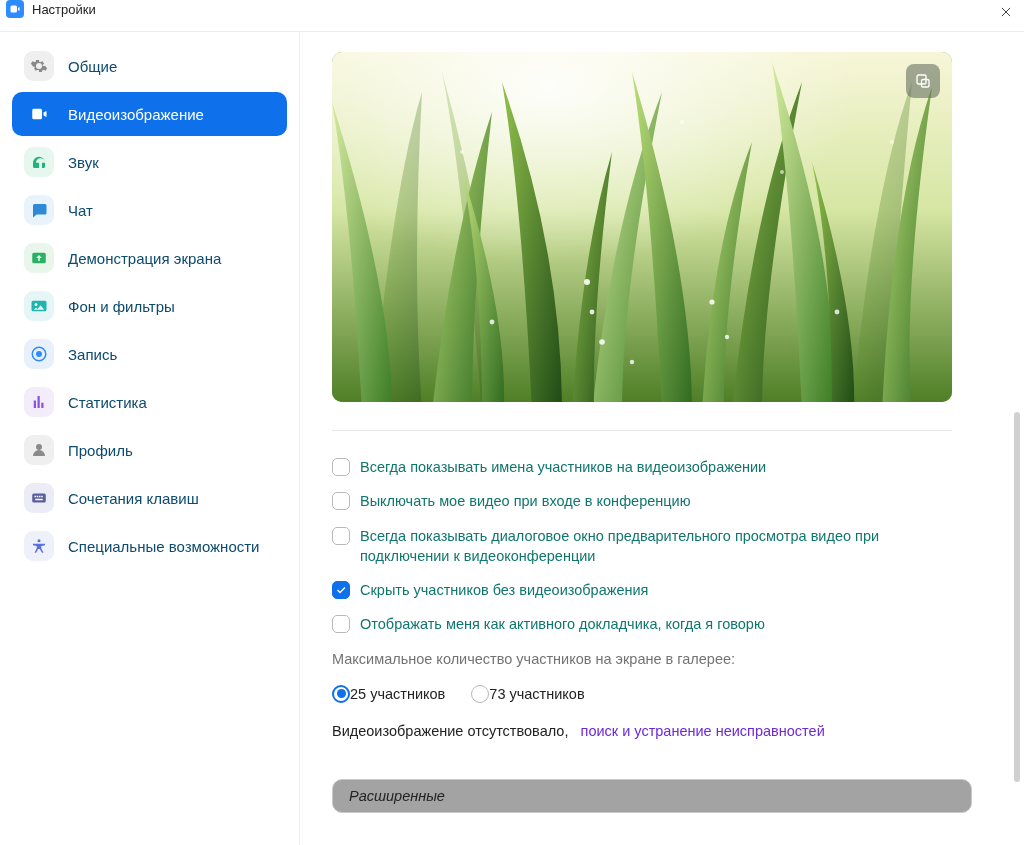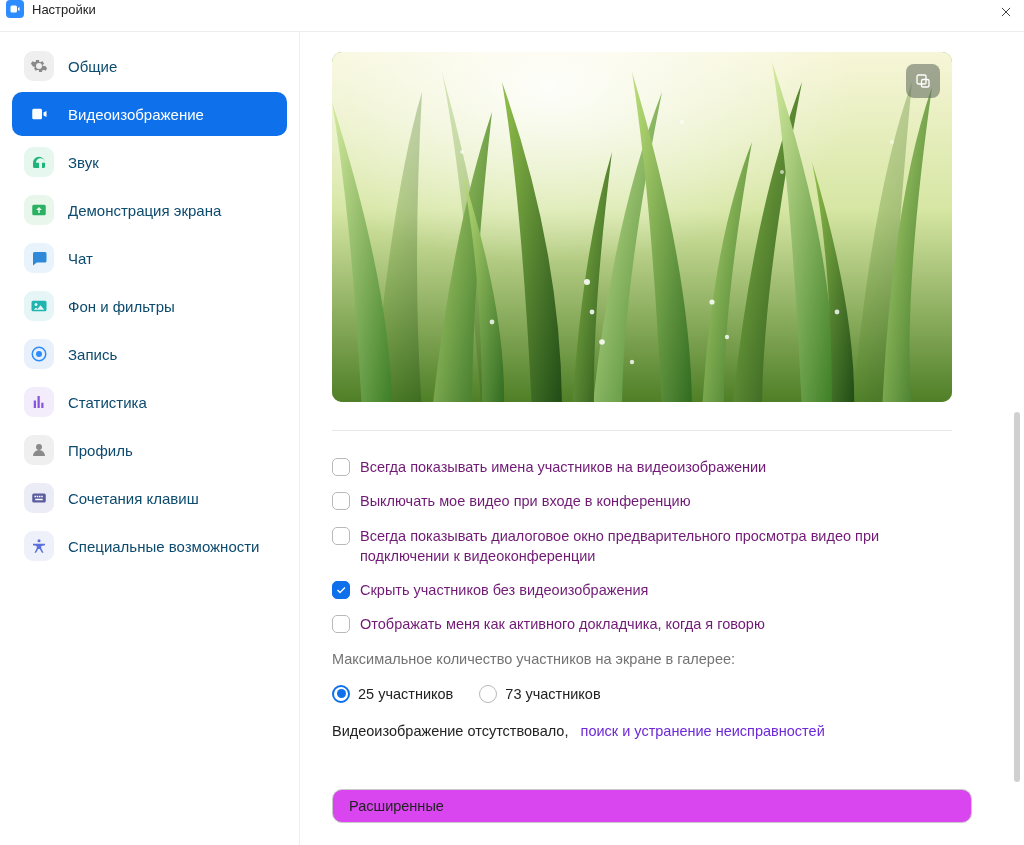--- a/index.html
+++ b/index.html
@@ -130,21 +130,21 @@
     flex-direction: column;
     gap: 14px;
     width: 640px;
   }
   .opt {
     display: flex;
     align-items: flex-start;
     gap: 10px;
     font-size: 14.5px;
     line-height: 1.4;
-    color:#701a75;
+    color:#0f766e;
   }
   .chk {
     width: 18px; height: 18px;
     border: 1.5px solid #b9b9b9;
     border-radius: 5px;
     flex-shrink:0;
     margin-top: 1px;
     display:flex;align-items:center;justify-content:center;
     cursor:pointer;
     background:#fff;
@@ -161,21 +161,21 @@
     margin-top: 2px;
   }
 
   .radio-row {
     display:flex;
     align-items:center;
     gap: 26px;
     margin-top: 4px;
   }
   .radio {
-    display:flex; align-items:center; gap:8px;
+    display:flex; align-items:center; gap:0;
     cursor:pointer;
     font-size:14.5px;
   }
   .radio-dot {
     width:18px;height:18px;border-radius:50%;
     border:1.5px solid #b9b9b9;
     display:flex;align-items:center;justify-content:center;
     background:#fff;
   }
   .radio.selected .radio-dot { border-color:#0E71EB; border-width:2px; }
@@ -185,31 +185,32 @@
     background:#0E71EB;
   }
 
   .status-row {
     font-size: 14.5px;
     margin-top: 6px;
   }
   .link { color:#6d28d9; cursor:pointer; }
 
   .adv-btn {
-    margin-top: 36px;
+    margin-top: 26px;
     display:inline-flex;
     align-items:center;
     height: 34px;
     padding: 0 16px;
     border:1px solid #c9c9c9;
     border-radius: 10px;
-    background:#d946ef;
+    background:#a3a3a3;
     font-size:14.5px;
     cursor:pointer;
     color:#222;
+    font-style:italic;
   }
 </style>
 </head>
 <body>
 
 <div class="titlebar">
   <div class="titlebar-left">
     <div class="app-icon">
       <svg viewBox="0 0 24 24">
           <path fill="#fff" d="M3 8a3 3 0 0 1 3-3h7a3 3 0 0 1 3 3v8a3 3 0 0 1-3 3H6a3 3 0 0 1-3-3V8zm15 2 3-2v8l-3-2v-4z"></path>
@@ -245,34 +246,34 @@
       </div>
       <div class="side-item">
         <span class="side-icon" style="background:#E6F7EF;color:#1FB57A">
           <svg viewBox="0 0 24 24">
             <path fill="currentColor" d="M4 13a8 8 0 1 1 16 0v5a2 2 0 0 1-2 2h-2v-7h4a6 6 0 1 0-12 0h4v7H6a2 2 0 0 1-2-2v-5z"></path>
           </svg>
         </span>
         <span>Звук</span>
       </div>
       <div class="side-item">
+        <span class="side-icon" style="background:#E8F3FB;color:#2E8AD8">
+          <svg viewBox="0 0 24 24">
+            <path fill="currentColor" d="M4 4h16a2 2 0 0 1 2 2v10a2 2 0 0 1-2 2H9l-5 4V6a2 2 0 0 1 2-2z"></path>
+          </svg>
+        </span>
+        <span>Чат</span>
+      </div>
+      <div class="side-item">
         <span class="side-icon" style="background:#E8F6EC;color:#2BB163">
           <svg viewBox="0 0 24 24">
             <path fill="currentColor" d="M5 5h14a2 2 0 0 1 2 2v10a2 2 0 0 1-2 2H5a2 2 0 0 1-2-2V7a2 2 0 0 1 2-2zm7 3-4 4h3v4h2v-4h3l-4-4z"></path>
           </svg>
         </span>
         <span>Демонстрация экрана</span>
-      </div>
-      <div class="side-item">
-        <span class="side-icon" style="background:#E8F3FB;color:#2E8AD8">
-          <svg viewBox="0 0 24 24">
-            <path fill="currentColor" d="M4 4h16a2 2 0 0 1 2 2v10a2 2 0 0 1-2 2H9l-5 4V6a2 2 0 0 1 2-2z"></path>
-          </svg>
-        </span>
-        <span>Чат</span>
       </div>
       <div class="side-item">
         <span class="side-icon" style="background:#E6F6F6;color:#1FB5AE">
           <svg viewBox="0 0 24 24">
             <path fill="currentColor" d="M4 5h16a2 2 0 0 1 2 2v10a2 2 0 0 1-2 2H4a2 2 0 0 1-2-2V7a2 2 0 0 1 2-2zm4 3a2 2 0 1 0 0 4 2 2 0 0 0 0-4zm-3 9h14l-5-6-4 5-2-2-3 3z"></path>
           </svg>
         </span>
         <span>Фон и фильтры</span>
       </div>
       <div class="side-item">

